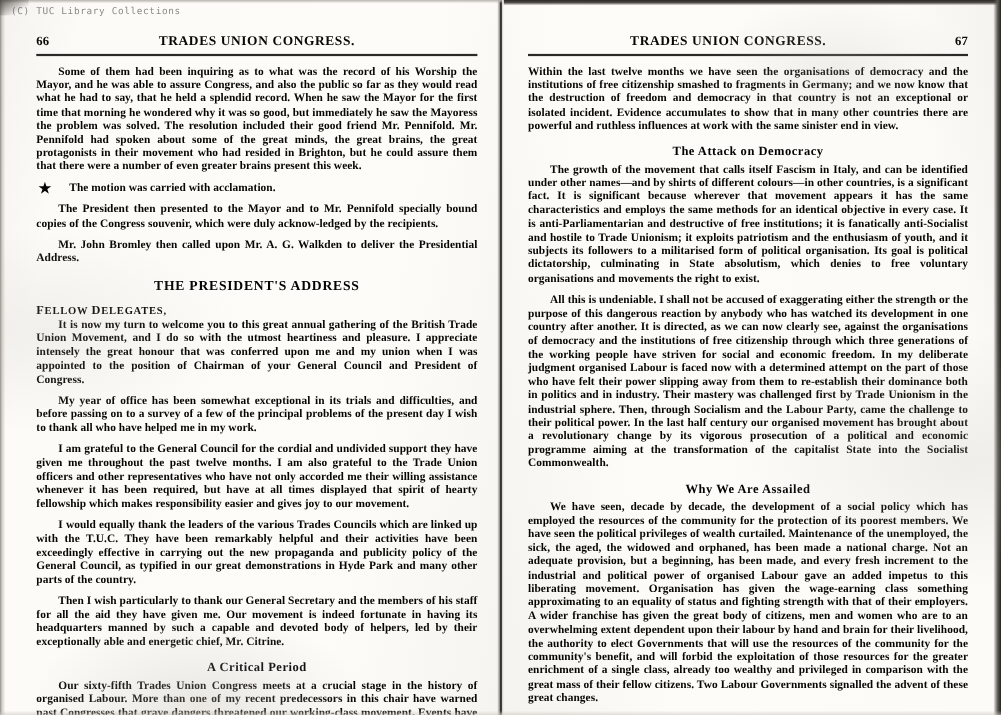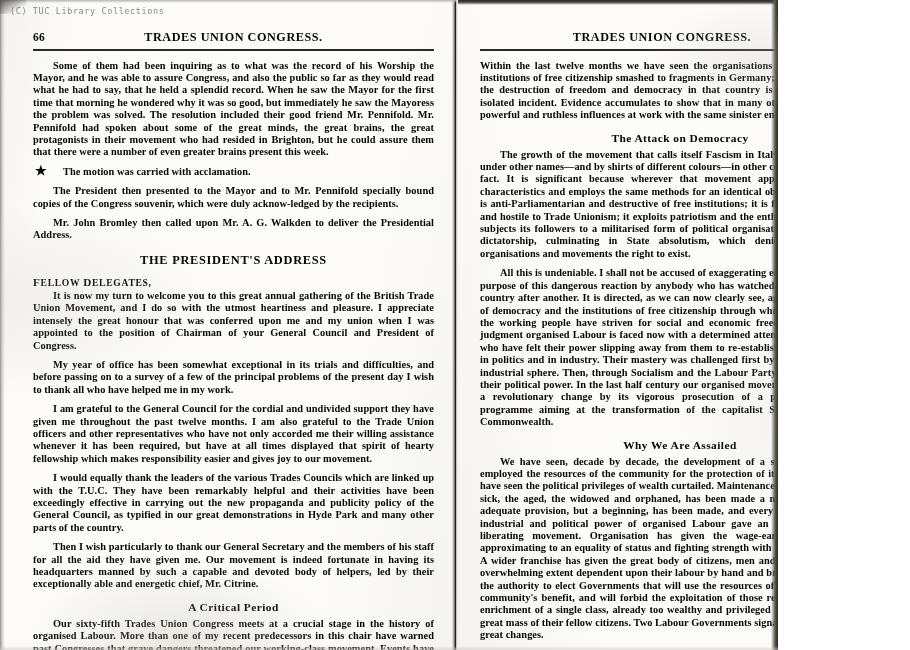--- a/index.html
+++ b/index.html
@@ -3,21 +3,21 @@
 <meta charset="utf-8">
 <title>Trades Union Congress — pp. 66–67</title>
 <style>
   html, body {
     margin: 0;
     padding: 0;
     background: #ffffff;
   }
   #scan {
     position: relative;
-    width: 778px;
+    width: 910px;
     height: 650px;
     overflow: hidden;
     background: #84cc16;
     font-family: "Liberation Serif", "DejaVu Serif", serif;
     -webkit-font-smoothing: none;
   }
 
   
   .paper {
     position: absolute;

